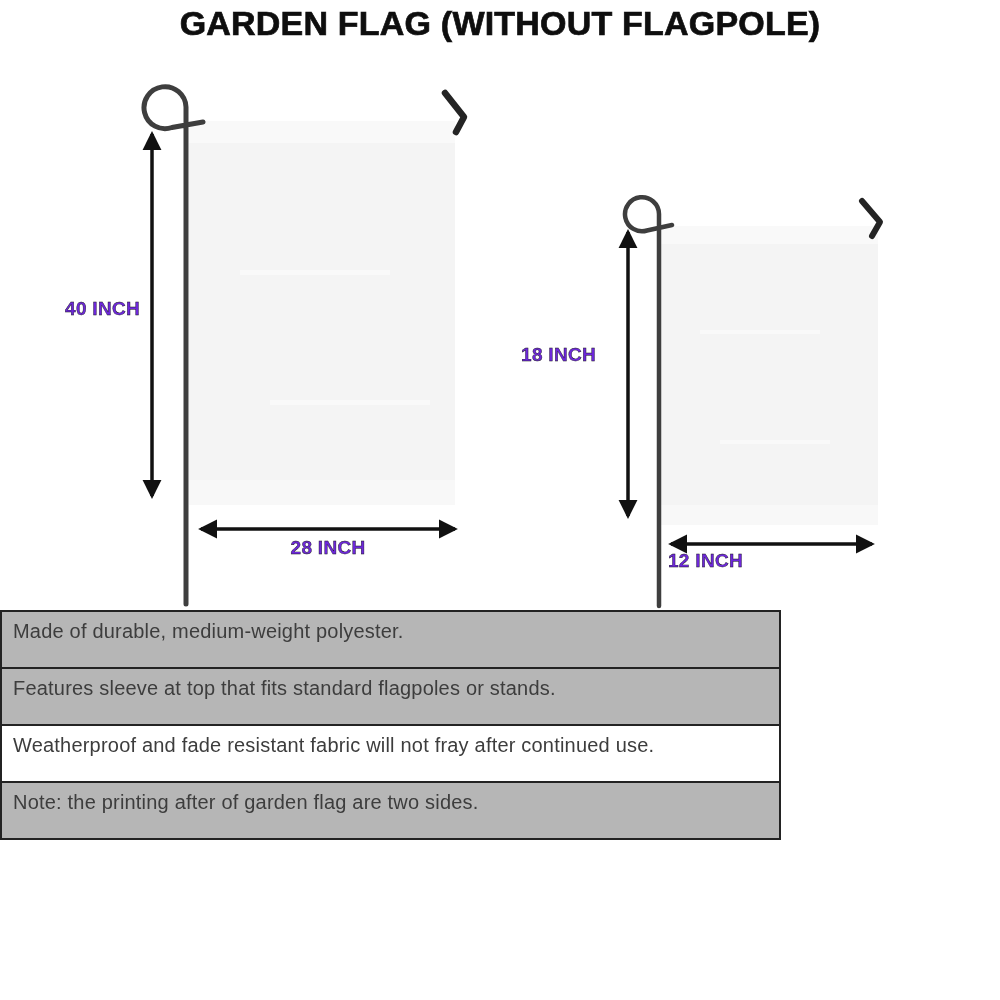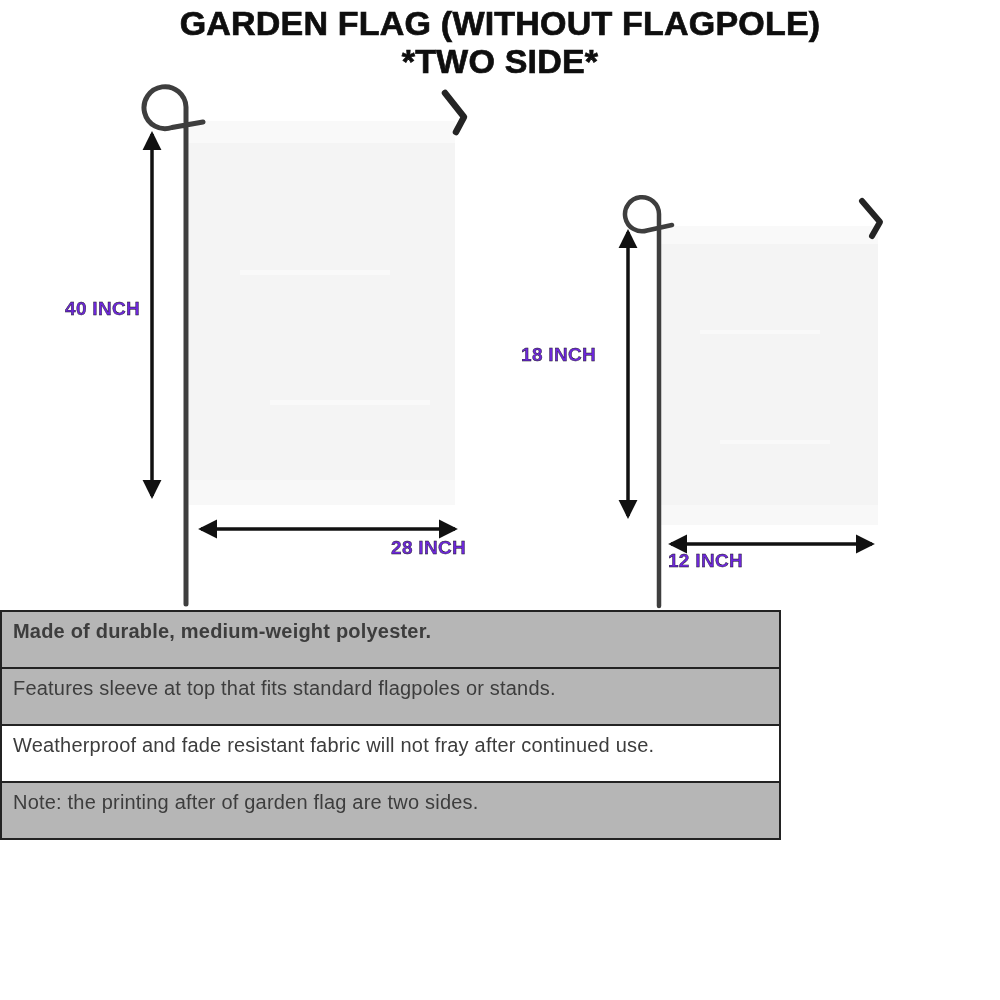--- a/index.html
+++ b/index.html
@@ -13,39 +13,38 @@
   #title-line1{top:4px;}
   #title-line2{top:42px;}
 
   
   #diagram{position:absolute;top:0;left:0;}
 
   
   .dim-label{position:absolute;font-weight:bold;font-size:19px;color:#6d28d9;
     -webkit-text-stroke:0.4px #141414;letter-spacing:0.3px;}
   #label-h-large{top:298px;left:52px;width:88px;text-align:right;}
-  #label-w-large{top:537px;left:206px;width:260px;text-align:right;}
+  #label-w-large{top:537px;left:198px;width:260px;text-align:center;}
   #label-h-small{top:344px;left:508px;width:88px;text-align:right;}
   #label-w-small{top:550px;left:668px;width:207px;}
 
   
   .features{position:absolute;top:610px;left:0;width:781px;}
   .feature-row{box-sizing:border-box;border:2px solid #232323;height:59px;
     margin-top:-2px;padding:7px 12px 0 11px;font-size:20px;line-height:24px;
     color:#3d3d3d;background:#ffffff;letter-spacing:0.2px;}
-  .feature-row:first-child{margin-top:0;font-weight:bold;}
+  .feature-row:first-child{margin-top:0;}
   .feature-row.gray{background:#b6b6b6;}
 </style>
 </head>
 <body>
 
 <div class="page">
 
   <div id="title-line1" class="title-line">GARDEN FLAG (WITHOUT FLAGPOLE)</div>
-  <div id="title-line2" class="title-line">*TWO SIDE*</div>
 
   <svg id="diagram" width="1000" height="610" viewBox="0 0 1000 610">
     <defs>
       <marker id="ah" viewBox="0 0 10 10" refX="8.5" refY="5" markerWidth="5.5" markerHeight="5.5" orient="auto-start-reverse" markerUnits="strokeWidth">
         <path d="M0,0 L10,5 L0,10 z" fill="#111111"></path>
       </marker>
     </defs>
 
     <g>
       <rect x="189" y="121" width="266" height="384" fill="#f4f4f4"></rect>

